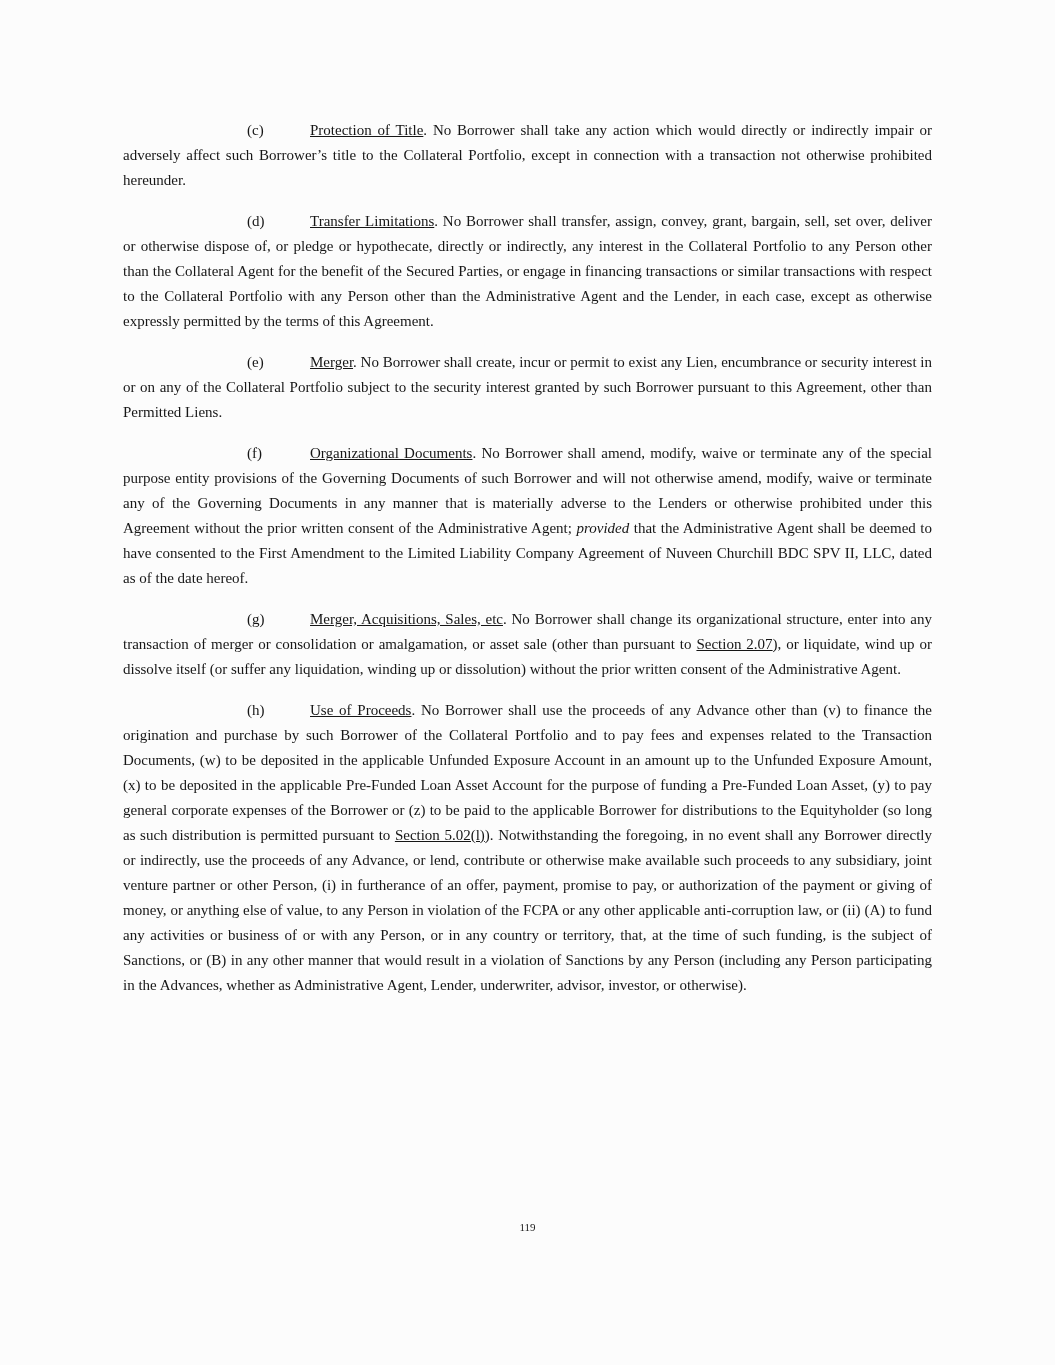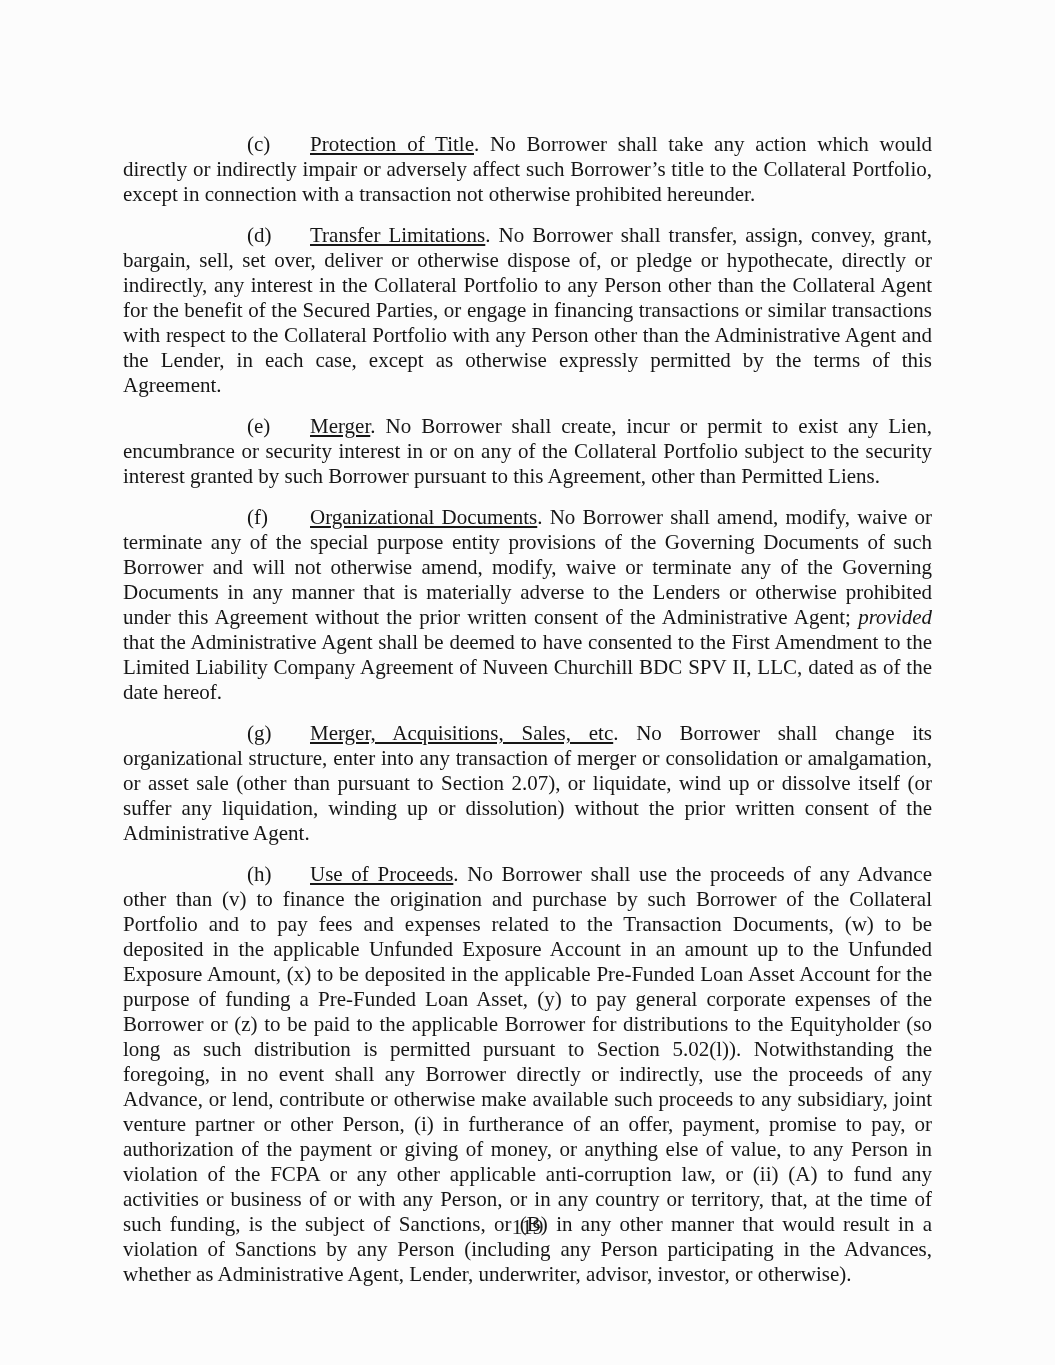--- a/index.html
+++ b/index.html
@@ -14,46 +14,46 @@
     width: 1055px;
     height: 1365px;
     margin: 0 auto;
     background: #fcfcfc;
     color: #161616;
     overflow: hidden;
   }
   .content {
     position: absolute;
     left: 123px;
-    top: 132px;
+    top: 118px;
     width: 809px;
-    font-size: 21px;
+    font-size: 15px;
     line-height: 25px;
   }
   .content p {
     margin: 0 0 16px 0;
     text-align: justify;
     text-indent: 124px;
   }
   .content p:last-child { margin-bottom: 9px; }
   .plabel {
     display: inline-block;
     width: 63px;
     text-indent: 0;
   }
   .heading { text-decoration: underline; }
   .it { font-style: italic; margin-top: 45px; }
-  .xref { }
+  .xref { text-decoration: underline; }
   .pagenum {
     position: absolute;
     left: 0;
     top: 1216px;
     width: 100%;
     text-align: center;
-    font-size: 22px;
+    font-size: 11px;
     line-height: 22px;
     color: #1c1c1c;
   }
 </style>
 </head>
 <body>
 
 <div class="page">
   <div class="content">
 

